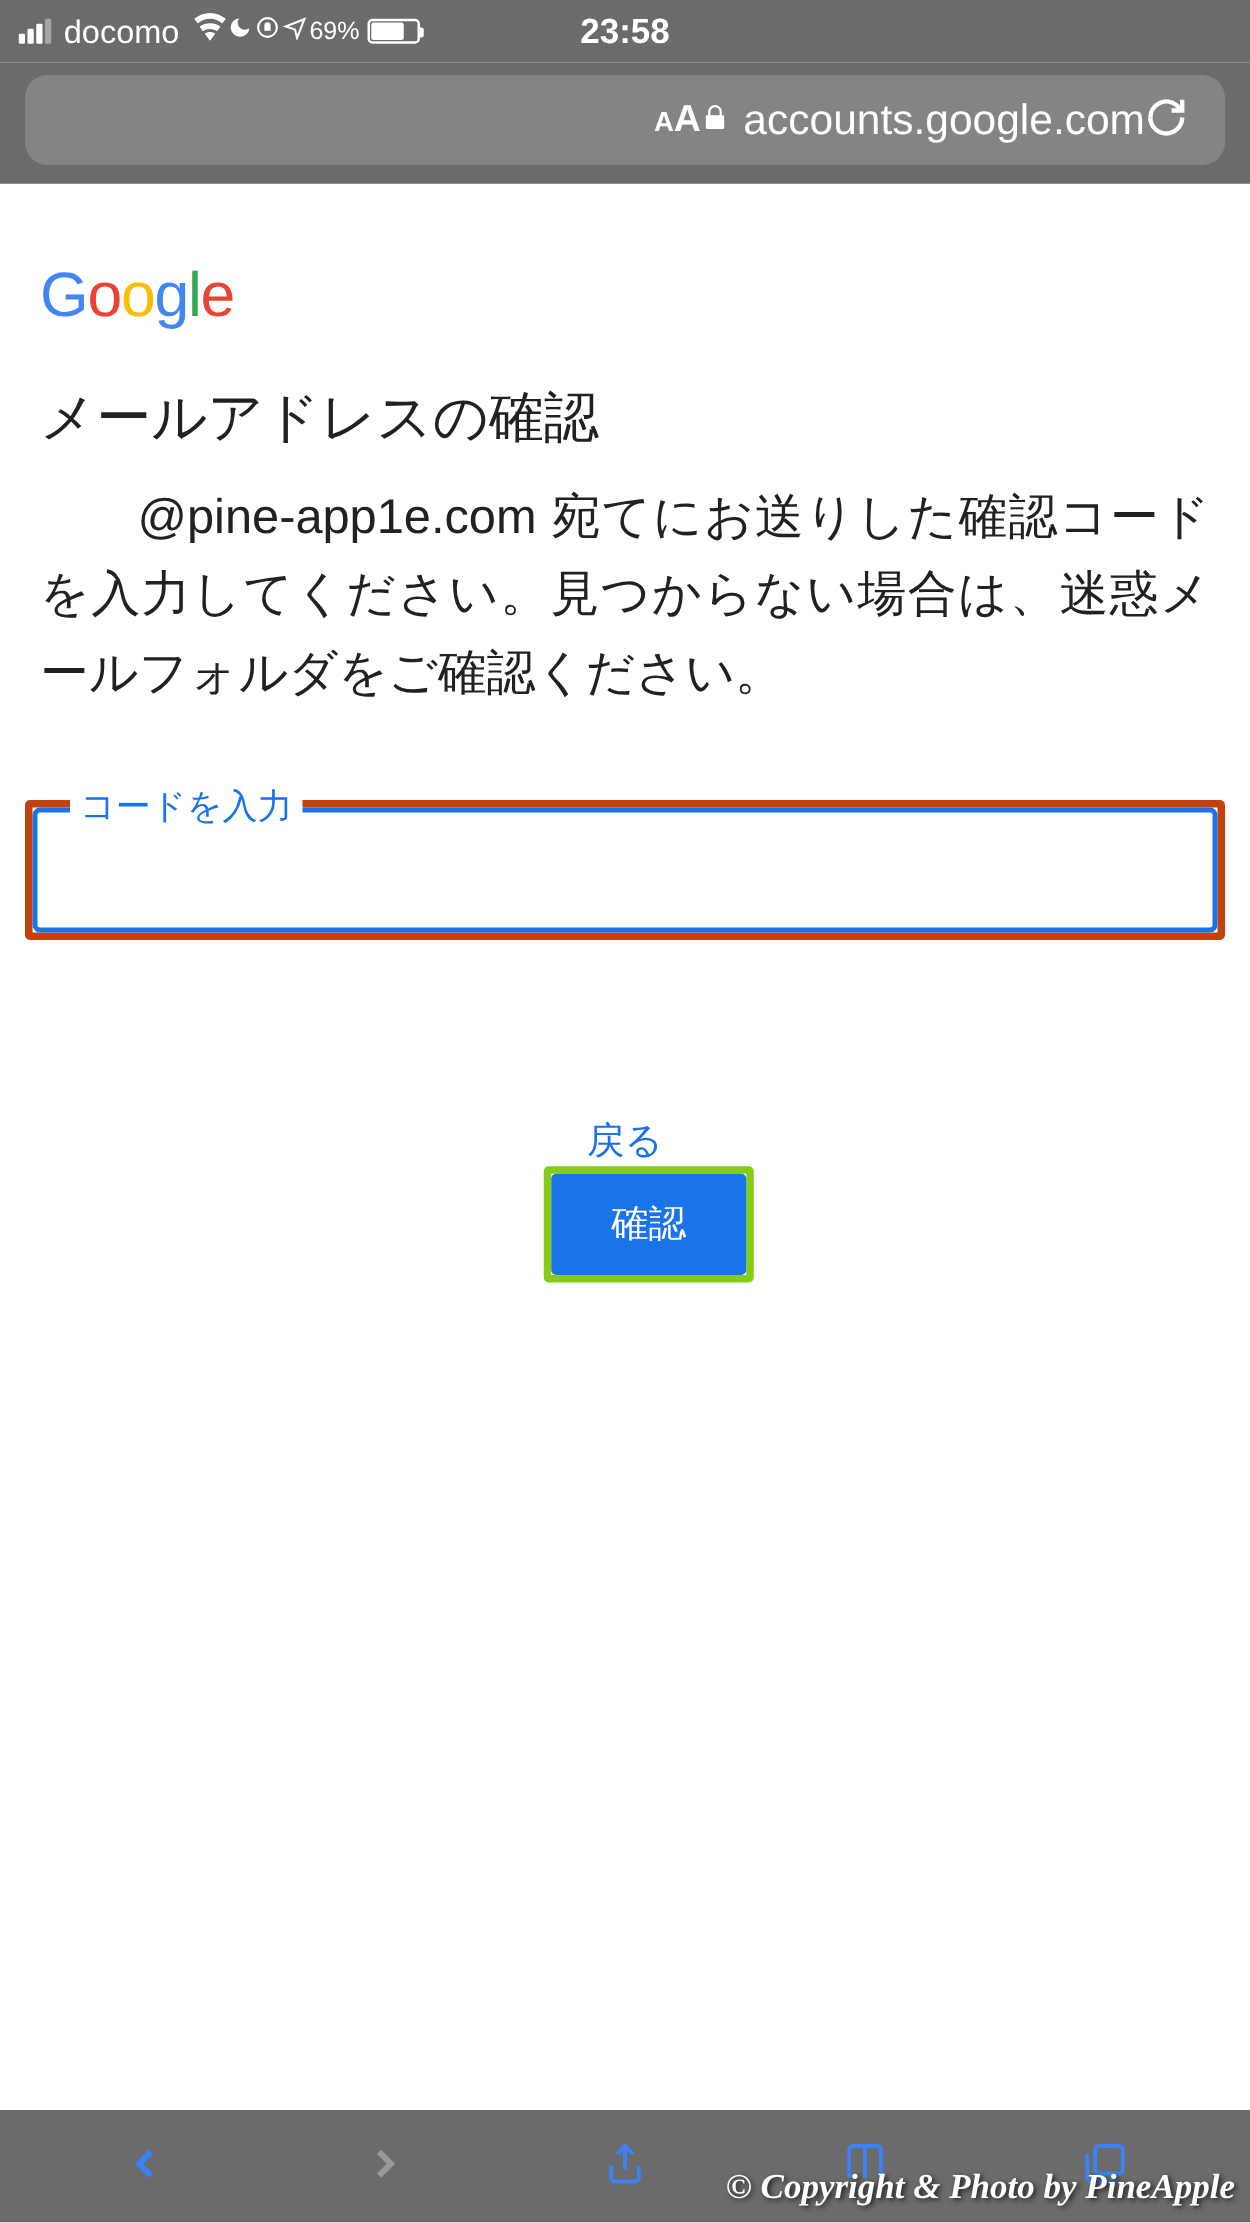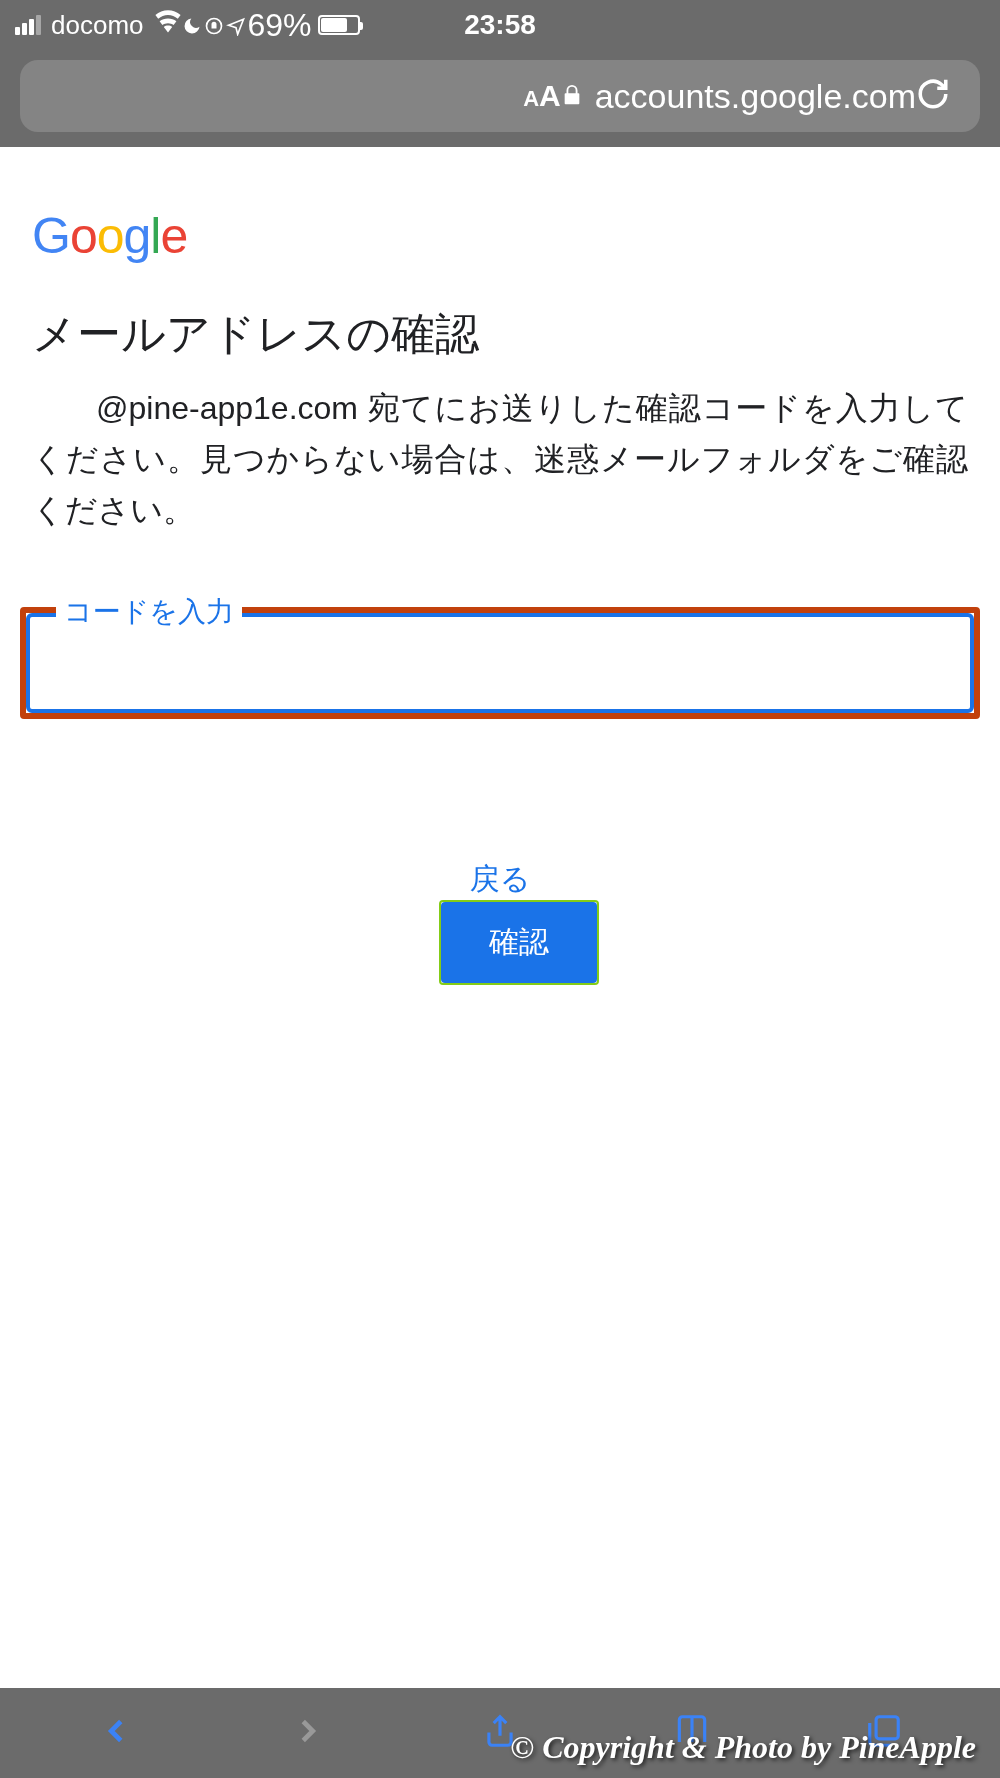--- a/index.html
+++ b/index.html
@@ -35,21 +35,21 @@
       position: absolute;
       left: 50%;
       transform: translateX(-50%);
       font-size: 28px;
       font-weight: 600;
     }
     .status-right {
       display: flex;
       align-items: center;
       gap: 2px;
-      font-size: 32px;
+      font-size: 20px;
     }
     .signal-bars {
       display: flex;
       align-items: flex-end;
       gap: 2px;
     }
     .bar {
       width: 5px;
       background: #fff;
       border-radius: 1px;
@@ -129,21 +129,21 @@
     .google-logo .g2 { color: #4285F4; }
     .google-logo .l { color: #34A853; }
     .google-logo .e { color: #EA4335; }
     .page-title {
       font-size: 44px;
       color: #202124;
       font-weight: 400;
       margin-bottom: 19px;
     }
     .description {
-      font-size: 32px;
+      font-size: 39px;
       color: #202124;
       line-height: 1.6;
       margin-bottom: 70px;
       text-indent: 2em;
       text-align: justify;
     }
     .input-wrapper {
       position: relative;
       border: 6px solid #c2410c;
       border-radius: 4px;
@@ -173,21 +173,21 @@
       margin-top: 140px;
       padding: 0 4px;
       flex-direction: column;
     }
     .back-link {
       color: #1a73e8;
       font-size: 30px;
       text-decoration: none;
     }
     .confirm-wrapper {
-      border: 2px solid #84cc16;
+      border: 6px solid #84cc16;
       border-radius: 4px;
       margin-left: 38px;
     }
     .confirm-button {
       background: #1a73e8;
       color: #fff;
       border: none;
       padding: 20px 48px;
       font-size: 30px;
       cursor: pointer;
@@ -202,23 +202,23 @@
       background: #6b6b6b;
       display: flex;
       align-items: center;
       justify-content: space-around;
       padding: 0 20px;
     }
     .toolbar-btn svg { width: 38px; height: 38px; }
     .copyright {
       position: absolute;
       bottom: 12px;
-      right: 24px;
-      color: #fff;
-      font-size: 32px;
+      right: 12px;
+      color: #fff;
+      font-size: 28px;
       font-style: italic;
       font-family: Georgia, serif;
       text-shadow: 2px 2px 4px rgba(0,0,0,0.7);
       font-weight: bold;
     }
   </style>
 </head>
 <body>
 
 <div class="status-bar">

